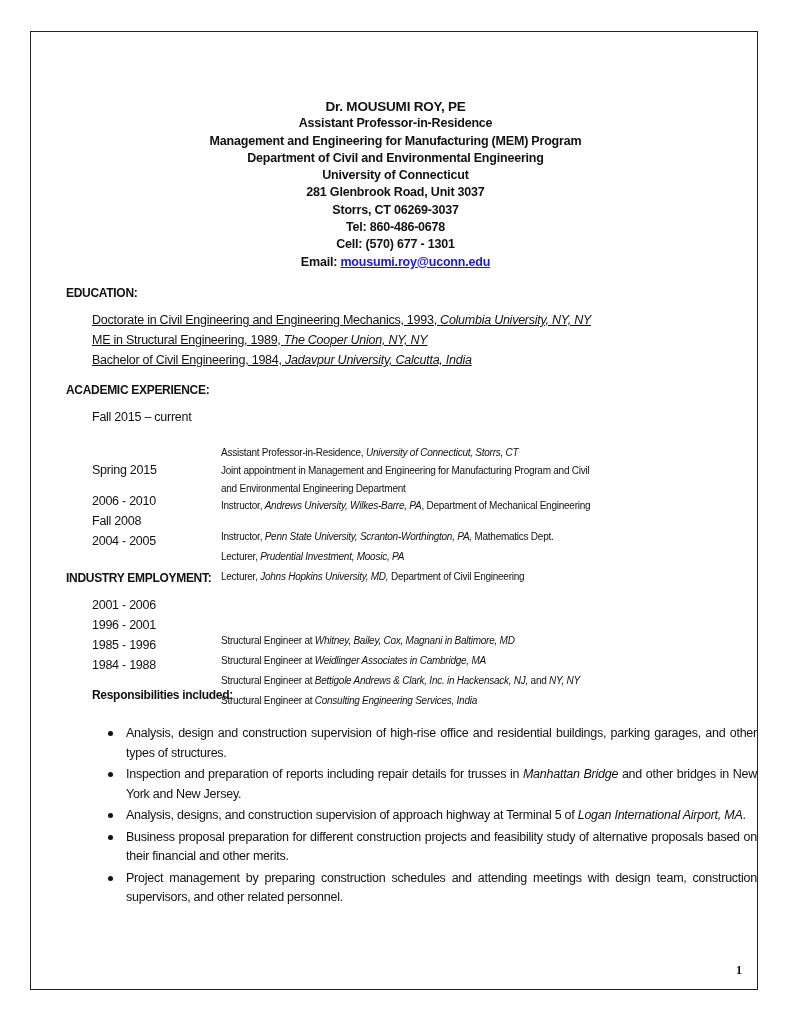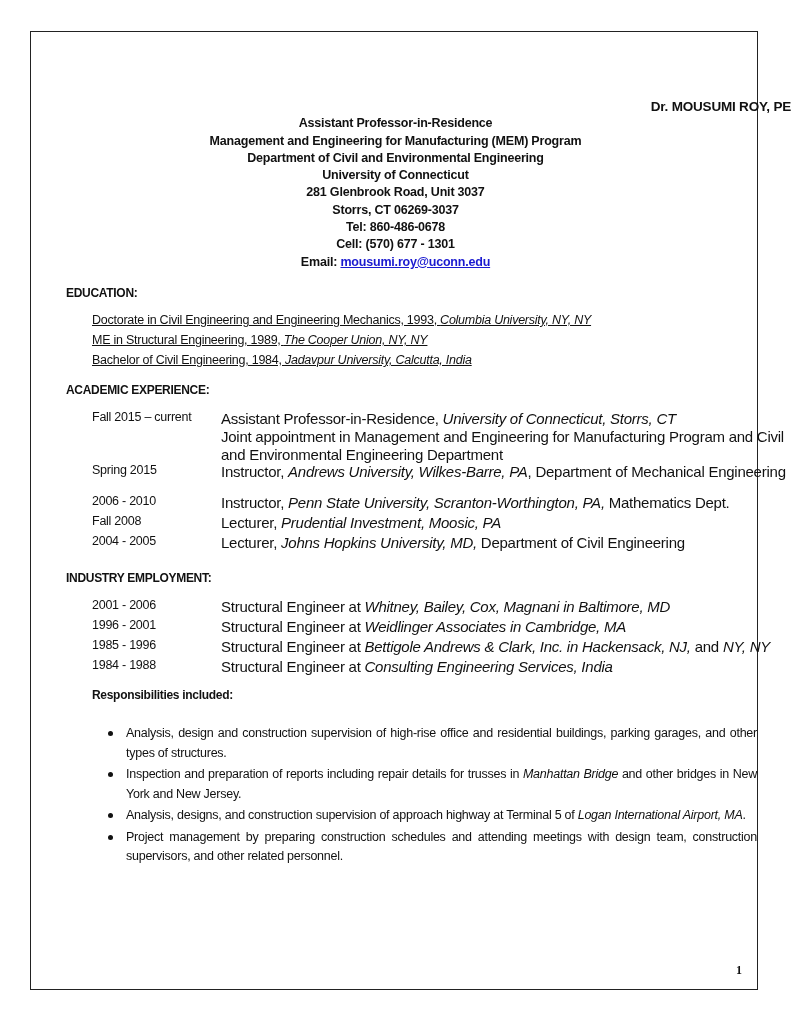--- a/index.html
+++ b/index.html
@@ -2,26 +2,26 @@
 <html><head>
 <meta charset="utf-8">
 <style>
   html, body { margin: 0; padding: 0; background: #ffffff; }
   body { width: 791px; height: 1024px; position: relative; overflow: hidden;
          font-family: "Liberation Sans", sans-serif; color: #111; }
   .page-border { position: absolute; left: 30px; top: 31px; width: 728px; height: 959px;
                  border: 1.5px solid #222; box-sizing: border-box; }
   .header { position: absolute; left: 0; width: 791px; top: 98px; text-align: center;
             font-weight: bold; font-size: 12.5px; line-height: 17.3px; letter-spacing: -0.2px; }
-  .header .name { font-size: 13.5px; text-align: right; }
+  .header .name { font-size: 13.5px; }
   .header a { color: #1a1ad0; text-decoration: underline; }
   .section-title { position: absolute; left: 58px; font-weight: bold; font-size: 12px; letter-spacing: -0.3px; padding-left: 8px; }
   .line { position: absolute; font-size: 12.5px; letter-spacing: -0.25px; white-space: nowrap; text-decoration: underline; }
   .date { position: absolute; left: 92px; font-size: 12.5px; letter-spacing: -0.25px; white-space: nowrap; }
-  .desc { position: absolute; left: 221px; font-size: 15px; letter-spacing: -0.25px; white-space: nowrap; }
+  .desc { position: absolute; left: 221px; font-size: 10px; letter-spacing: -0.25px; white-space: nowrap; margin-top: 37px; }
   i { font-style: italic; }
   .resp-title { position: absolute; left: 92px; top: 688px; font-weight: bold; font-size: 12px; letter-spacing: -0.3px; }
   .bullets { position: absolute; left: 92px; top: 712px; width: 653px; margin: 12px; padding: 0; list-style: none; }
   .bullets li { position: relative; padding-left: 22px; font-size: 12.5px; line-height: 19.5px;
                 letter-spacing: -0.25px; text-align: justify; margin-bottom: 2px; }
   .bullets li .dot { position: absolute; left: 4px; top: 7px; width: 5px; height: 5px; border-radius: 50%; background: #111; }
   .page-number { position: absolute; left: 736px; top: 963px; font-family: "Liberation Serif", serif; font-size: 12px; font-weight: bold; }
 </style>
 </head>
 <body>
@@ -86,16 +86,17 @@
 <div>
   <div class="date" style="top:658px">1984 - 1988</div>
   <div class="desc" style="top:658px"><span>Structural Engineer at </span><i>Consulting Engineering Services, India</i></div>
 </div>
 
 <div class="resp-title">Responsibilities included:</div>
 <ul class="bullets">
   <li><span class="dot"></span><span>Analysis, design and construction supervision of high-rise office and residential buildings, parking garages, and other types of structures.</span></li>
   <li><span class="dot"></span><span>Inspection and preparation of reports including repair details for trusses in </span><i>Manhattan Bridge</i><span> and other bridges in New York and New Jersey.</span></li>
   <li><span class="dot"></span><span>Analysis, designs, and construction supervision of approach highway at Terminal 5 of </span><i>Logan International Airport, MA</i><span>.</span></li>
+  <li><span class="dot"></span><span>Business proposal preparation for different construction projects and feasibility study of alternative proposals based on their financial and other merits.</span></li>
   <li><span class="dot"></span><span>Project management by preparing construction schedules and attending meetings with design team, construction supervisors, and other related personnel.</span></li>
 </ul>
 
 <div class="page-number">1</div>
 
 </body></html>

